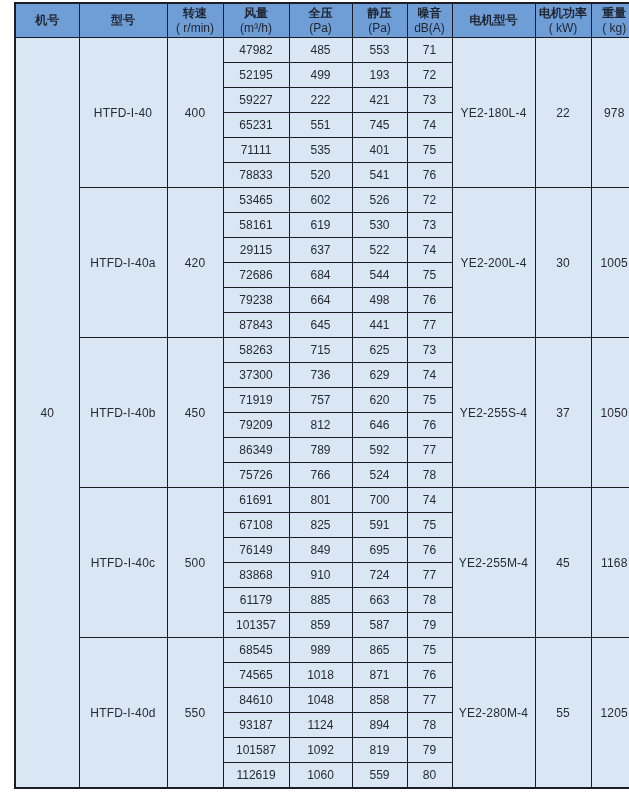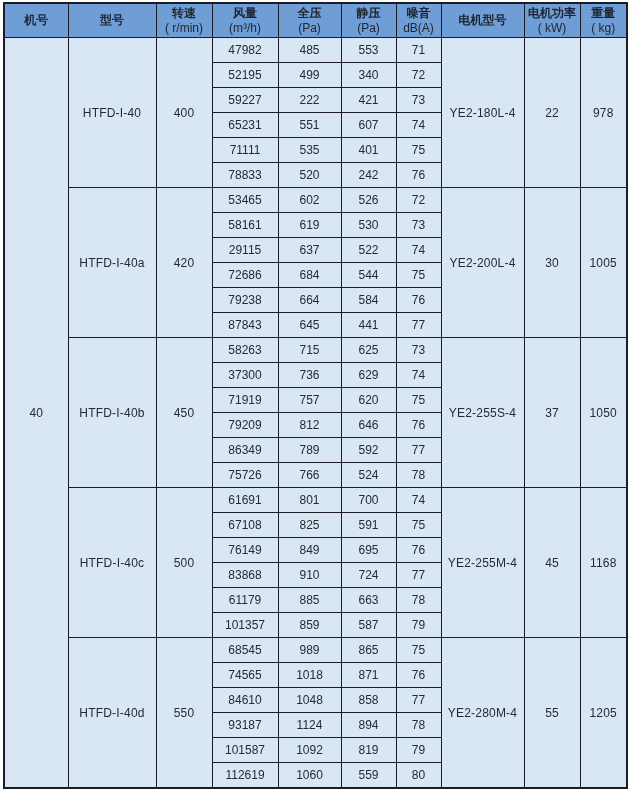--- a/index.html
+++ b/index.html
@@ -7,21 +7,21 @@
     padding: 0;
     background: #ffffff;
   }
   body {
     width: 629px;
     height: 798px;
     font-family: "Liberation Sans", sans-serif;
     box-sizing: border-box;
   }
   .table-wrap {
-    padding: 2px 2px 0 3px;
+    padding: 2px 2px 0 14px;
   }
   table.spec {
     border-collapse: collapse;
     table-layout: fixed;
     width: 623px;
     border: 2px solid var(--border, #1c1c27);
   }
   table.spec th, table.spec td {
     border: 1px solid var(--border, #1c1c27);
     text-align: center;
@@ -93,45 +93,45 @@
           <td class="num">485</td>
           <td class="num">553</td>
           <td class="num">71</td>
           <td rowspan="6" class="merged">YE2-180L-4</td>
           <td rowspan="6" class="merged">22</td>
           <td rowspan="6" class="merged">978</td>
         </tr>
         <tr>
           <td class="num">52195</td>
           <td class="num">499</td>
-          <td class="num">340</td>
+          <td class="num">193</td>
           <td class="num">72</td>
         </tr>
         <tr>
           <td class="num">59227</td>
           <td class="num">222</td>
           <td class="num">421</td>
           <td class="num">73</td>
         </tr>
         <tr>
           <td class="num">65231</td>
           <td class="num">551</td>
-          <td class="num">607</td>
+          <td class="num">745</td>
           <td class="num">74</td>
         </tr>
         <tr>
           <td class="num">71111</td>
           <td class="num">535</td>
           <td class="num">401</td>
           <td class="num">75</td>
         </tr>
         <tr>
           <td class="num">78833</td>
           <td class="num">520</td>
-          <td class="num">242</td>
+          <td class="num">541</td>
           <td class="num">76</td>
         </tr>
         <tr>
           <td rowspan="6" class="merged">HTFD-I-40a</td>
           <td rowspan="6" class="merged">420</td>
           <td class="num">53465</td>
           <td class="num">602</td>
           <td class="num">526</td>
           <td class="num">72</td>
           <td rowspan="6" class="merged">YE2-200L-4</td>
@@ -152,21 +152,21 @@
         </tr>
         <tr>
           <td class="num">72686</td>
           <td class="num">684</td>
           <td class="num">544</td>
           <td class="num">75</td>
         </tr>
         <tr>
           <td class="num">79238</td>
           <td class="num">664</td>
-          <td class="num">584</td>
+          <td class="num">498</td>
           <td class="num">76</td>
         </tr>
         <tr>
           <td class="num">87843</td>
           <td class="num">645</td>
           <td class="num">441</td>
           <td class="num">77</td>
         </tr>
         <tr>
           <td rowspan="6" class="merged">HTFD-I-40b</td>

